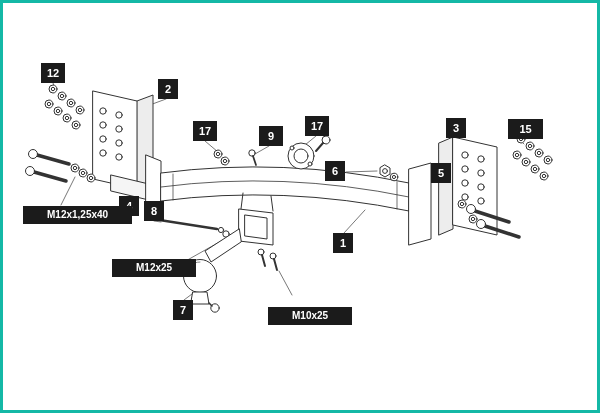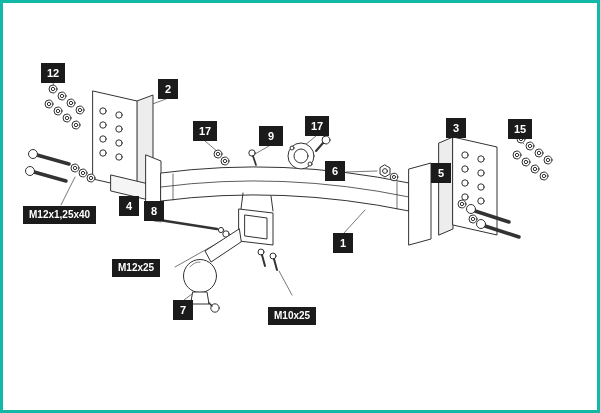--- a/index.html
+++ b/index.html
@@ -12,21 +12,21 @@
   .part-label{
     position:absolute;background:#1b1b1b;color:#ffffff;
     display:flex;align-items:center;justify-content:center;
     font-size:11px;font-weight:bold;line-height:1;
     user-select:none;
   }
   .spec-label{
     position:absolute;background:#1b1b1b;color:#ffffff;
     display:flex;align-items:center;justify-content:center;
     font-size:10px;font-weight:bold;line-height:1;
-    padding:4px 6px;white-space:nowrap;user-select:none;
+    padding:4px 24px;white-space:nowrap;user-select:none;
   }
 </style>
 </head>
 <body>
 
 <div id="stage">
 
   <svg id="drawing" width="600" height="413" viewBox="0 0 600 413">
     <g stroke="#333" fill="none" stroke-width="1" stroke-linecap="round" stroke-linejoin="round">
 
@@ -208,21 +208,21 @@
 
     </g>
   </svg>
 
   <div class="part-label" style="left:38px;top:60px;width:24px;height:20px">12</div>
   <div class="part-label" style="left:155px;top:76px;width:20px;height:20px">2</div>
   <div class="part-label" style="left:190px;top:118px;width:24px;height:20px">17</div>
   <div class="part-label" style="left:256px;top:123px;width:24px;height:20px">9</div>
   <div class="part-label" style="left:302px;top:113px;width:24px;height:20px">17</div>
   <div class="part-label" style="left:443px;top:115px;width:20px;height:20px">3</div>
-  <div class="part-label" style="left:505px;top:116px;width:24px;height:20px">15</div>
+  <div class="part-label" style="left:505px;top:116px;width:35px;height:20px">15</div>
   <div class="part-label" style="left:322px;top:158px;width:20px;height:20px">6</div>
   <div class="part-label" style="left:428px;top:160px;width:20px;height:20px">5</div>
   <div class="part-label" style="left:116px;top:193px;width:20px;height:20px">4</div>
   <div class="part-label" style="left:141px;top:198px;width:20px;height:20px">8</div>
   <div class="part-label" style="left:330px;top:230px;width:20px;height:20px">1</div>
   <div class="part-label" style="left:170px;top:297px;width:20px;height:20px">7</div>
 
   <div class="spec-label" style="left:20px;top:203px">M12x1,25x40</div>
   <div class="spec-label" style="left:109px;top:256px">M12x25</div>
   <div class="spec-label" style="left:265px;top:304px">M10x25</div>

